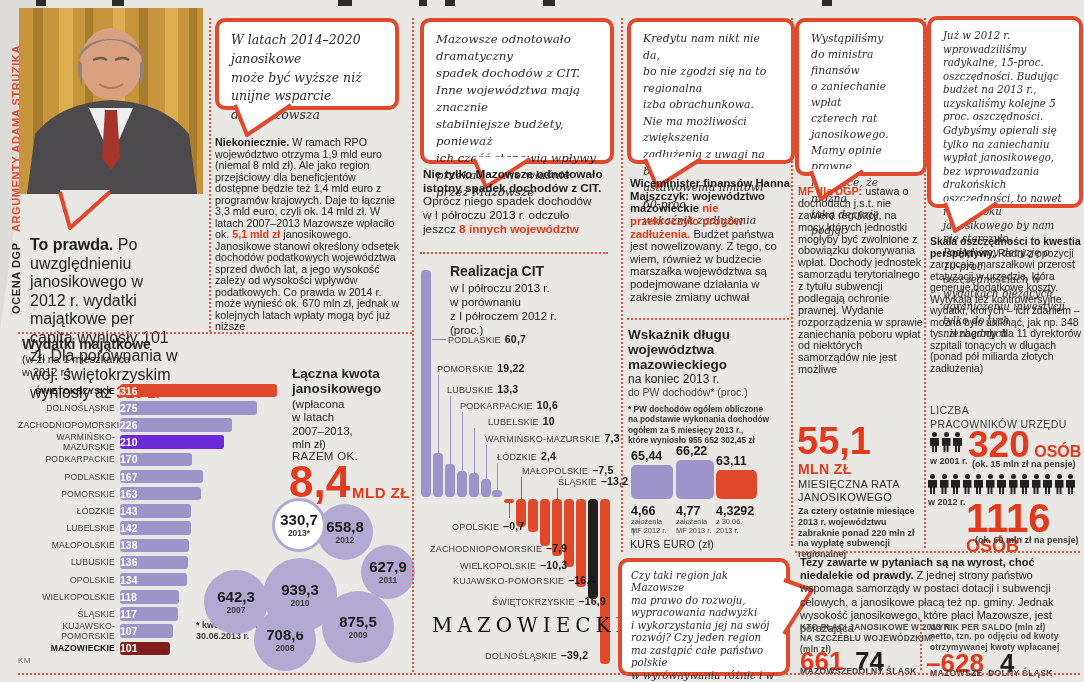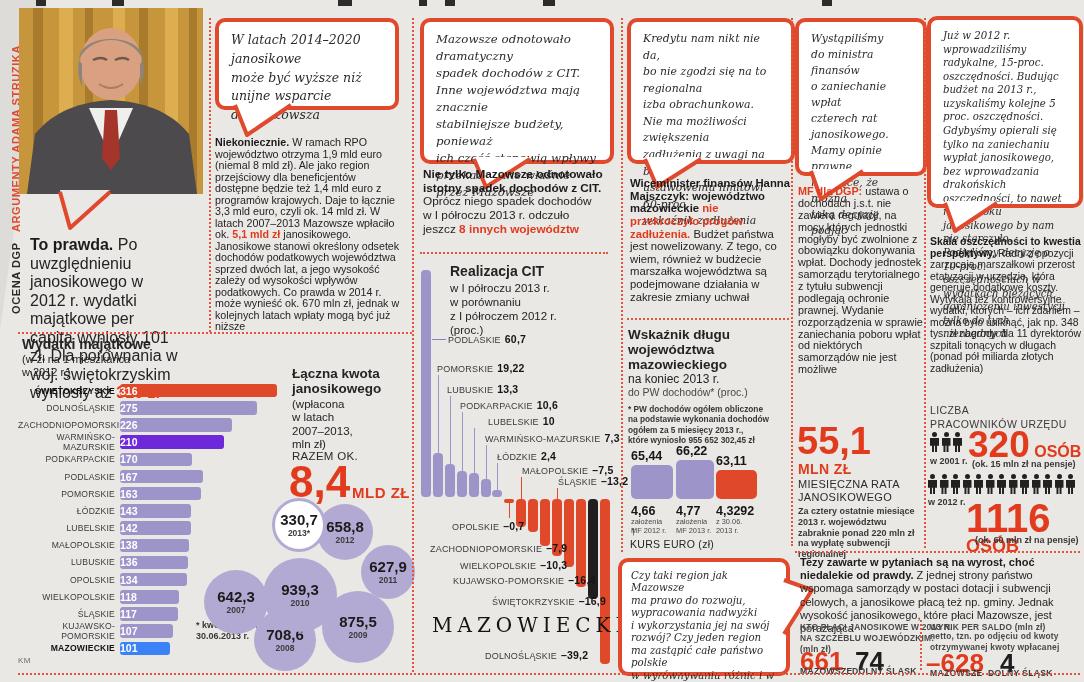--- a/index.html
+++ b/index.html
@@ -321,21 +321,21 @@
         </div>
       </div>
       <div class="wrow">
         <div class="wlab">KUJAWSKO-POMORSKIE</div>
         <div class="wbar" style="width: 53px; background: rgb(157, 149, 201);">
           <div class="wval">107</div>
         </div>
       </div>
       <div class="wrow">
         <div class="wlab wlab-strong">MAZOWIECKIE</div>
-        <div class="wbar" style="width: 50px; background: #3b82f6;">
+        <div class="wbar" style="width: 50px; background: #7f1d1d;">
           <div class="wval">101</div>
         </div>
       </div>
     </div>
   <div class="wfoot" style="left:196px;top:620px">* kwota wpłacona do 30.06.2013 r.</div>
   <div class="credit" style="left:18px;top:656px">KM</div>
 
   <div class="abs jtitle" style="left:292px;top:366px;white-space:pre-line">Łączna kwota
 janosikowego</div>
   <div class="abs jsub" style="left:292px;top:398px;white-space:pre-line">(wpłacona

